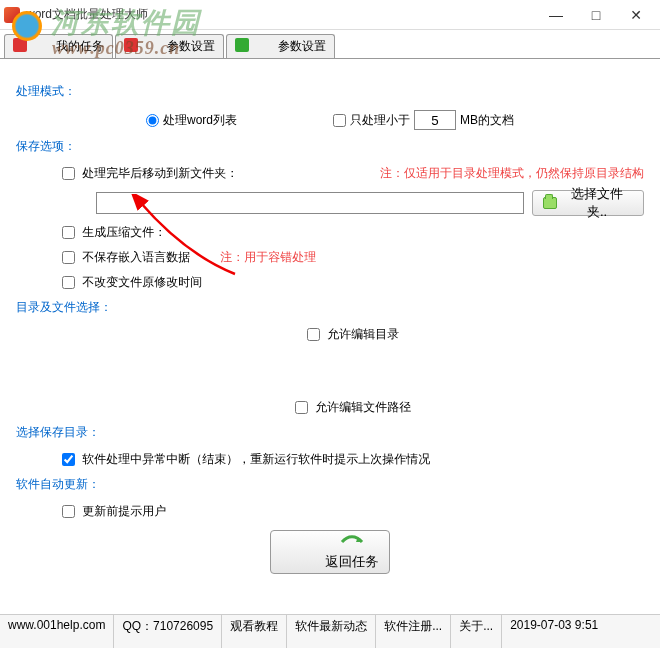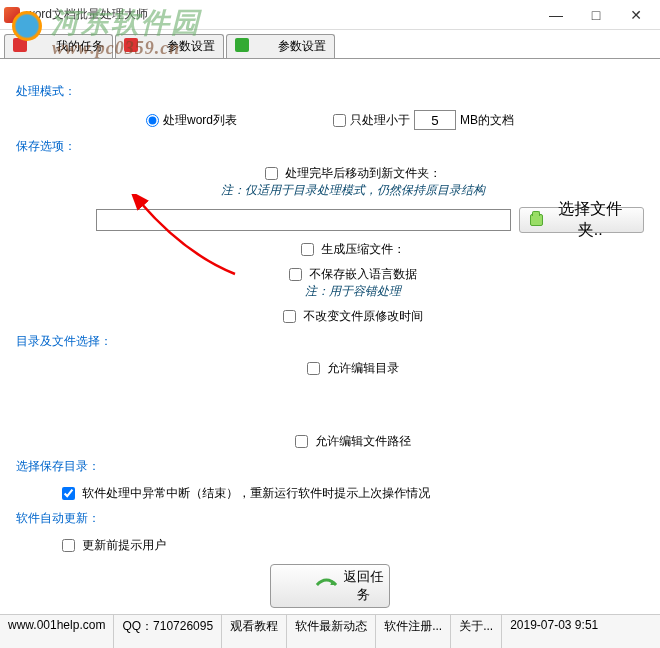--- a/index.html
+++ b/index.html
@@ -15,38 +15,38 @@
 .tab .tab-icon.green { background: #3a3; }
 .watermark { position: absolute; left: 12px; top: 4px; font-size: 28px; font-weight: bold; color: rgba(110,175,110,0.6); pointer-events: none; z-index: 5; font-family: KaiTi, serif; font-style: italic; letter-spacing: 2px; }
 .watermark .logo { display:inline-block; width:30px; height:30px; border-radius:50%; background: radial-gradient(circle,#4ad 0 50%,#f90 60% 100%); vertical-align: middle; }
 .watermark .sub { display:block; font-size:18px; color: rgba(120,70,40,0.6); letter-spacing:1px; margin-top:-4px; margin-left:40px; }
 .content { padding: 16px 16px 8px 16px; position: relative; }
 .section-label { color: #0066cc; font-size: 12px; margin: 8px 0 10px 0; }
 .row { display: flex; align-items: center; margin: 8px 0; }
 .indent { margin-left: 46px; }
 .indent2 { margin-left: 80px; }
 input[type=checkbox],input[type=radio]{ margin-right:4px; vertical-align: middle; }
-.note-red { color: #0c4a6e; font-style: italic; }
+.note-red { color: #ef4444; }
 .radio-label { display: inline-flex; align-items: center; }
 .txt-input { border: 1px solid #888; height: 22px; padding: 2px 6px; font-size:12px; }
 .txt-input.wide { width: 430px; }
 .small-num { width: 42px; border:1px solid #888; height:20px; text-align:center; margin: 0 4px; }
-.btn { background: linear-gradient(#fdfdfd,#e8e8e8); border:1px solid #aaa; border-radius:3px; height:26px; padding: 0 10px; font-size:16px; cursor:pointer; display:inline-flex; align-items:center; }
+.btn { background: linear-gradient(#fdfdfd,#e8e8e8); border:1px solid #aaa; border-radius:3px; height:26px; padding: 0 10px; font-size:13px; cursor:pointer; display:inline-flex; align-items:center; }
 .btn .folder-ico { width:14px; height:12px; background:#f2d06b; border:1px solid #b80; border-radius:2px; margin-right:4px; position:relative; }
 .btn .folder-ico:before{content:"";position:absolute;top:-4px;left:1px;width:6px;height:4px;background:#f2d06b;border:1px solid #b80;border-bottom:none;border-radius:2px 2px 0 0;}
 .btn.green-ico .folder-ico{background:#9d6;border-color:#5a3;}
 .btn.green-ico .folder-ico:before{background:#9d6;border-color:#5a3;}
 .arrow { position:absolute; left:125px; top:135px; pointer-events:none; z-index:3; }
 .return-area { text-align:center; margin-top: 10px; }
-.return-btn { width:120px; height:44px; background: linear-gradient(#fefefe,#e6e6e6); border:1px solid #999; border-radius:4px; cursor:pointer; display:inline-flex; flex-direction:row; align-items:center; justify-content:center;padding-left:44px; }
+.return-btn { width:120px; height:44px; background: linear-gradient(#fefefe,#e6e6e6); border:1px solid #999; border-radius:4px; cursor:pointer; display:inline-flex; flex-direction:column; align-items:center; justify-content:center;padding-left:44px; }
 .return-btn svg { margin-bottom:2px; }
 .statusbar { position:absolute; bottom:0; left:0; right:0; height:34px; border-top:1px solid #ccc; background:#f6f6f6; display:flex; font-size:12px; }
 .statusbar .cell { border-right:1px solid #ccc; padding: 3px 8px; white-space:nowrap; }
 label { cursor: pointer; }
-.checkline { display:flex; align-items:center;flex-direction:column; }
+.checkline { display:flex; align-items:center; }
 </style>
 </head>
 <body>
 
 <div class="titlebar">
   <span class="app-icon"></span>
   <span class="title">word文档批量处理大师</span>
   <span class="win-btn">—</span>
   <span class="win-btn">□</span>
   <span class="win-btn">✕</span>

